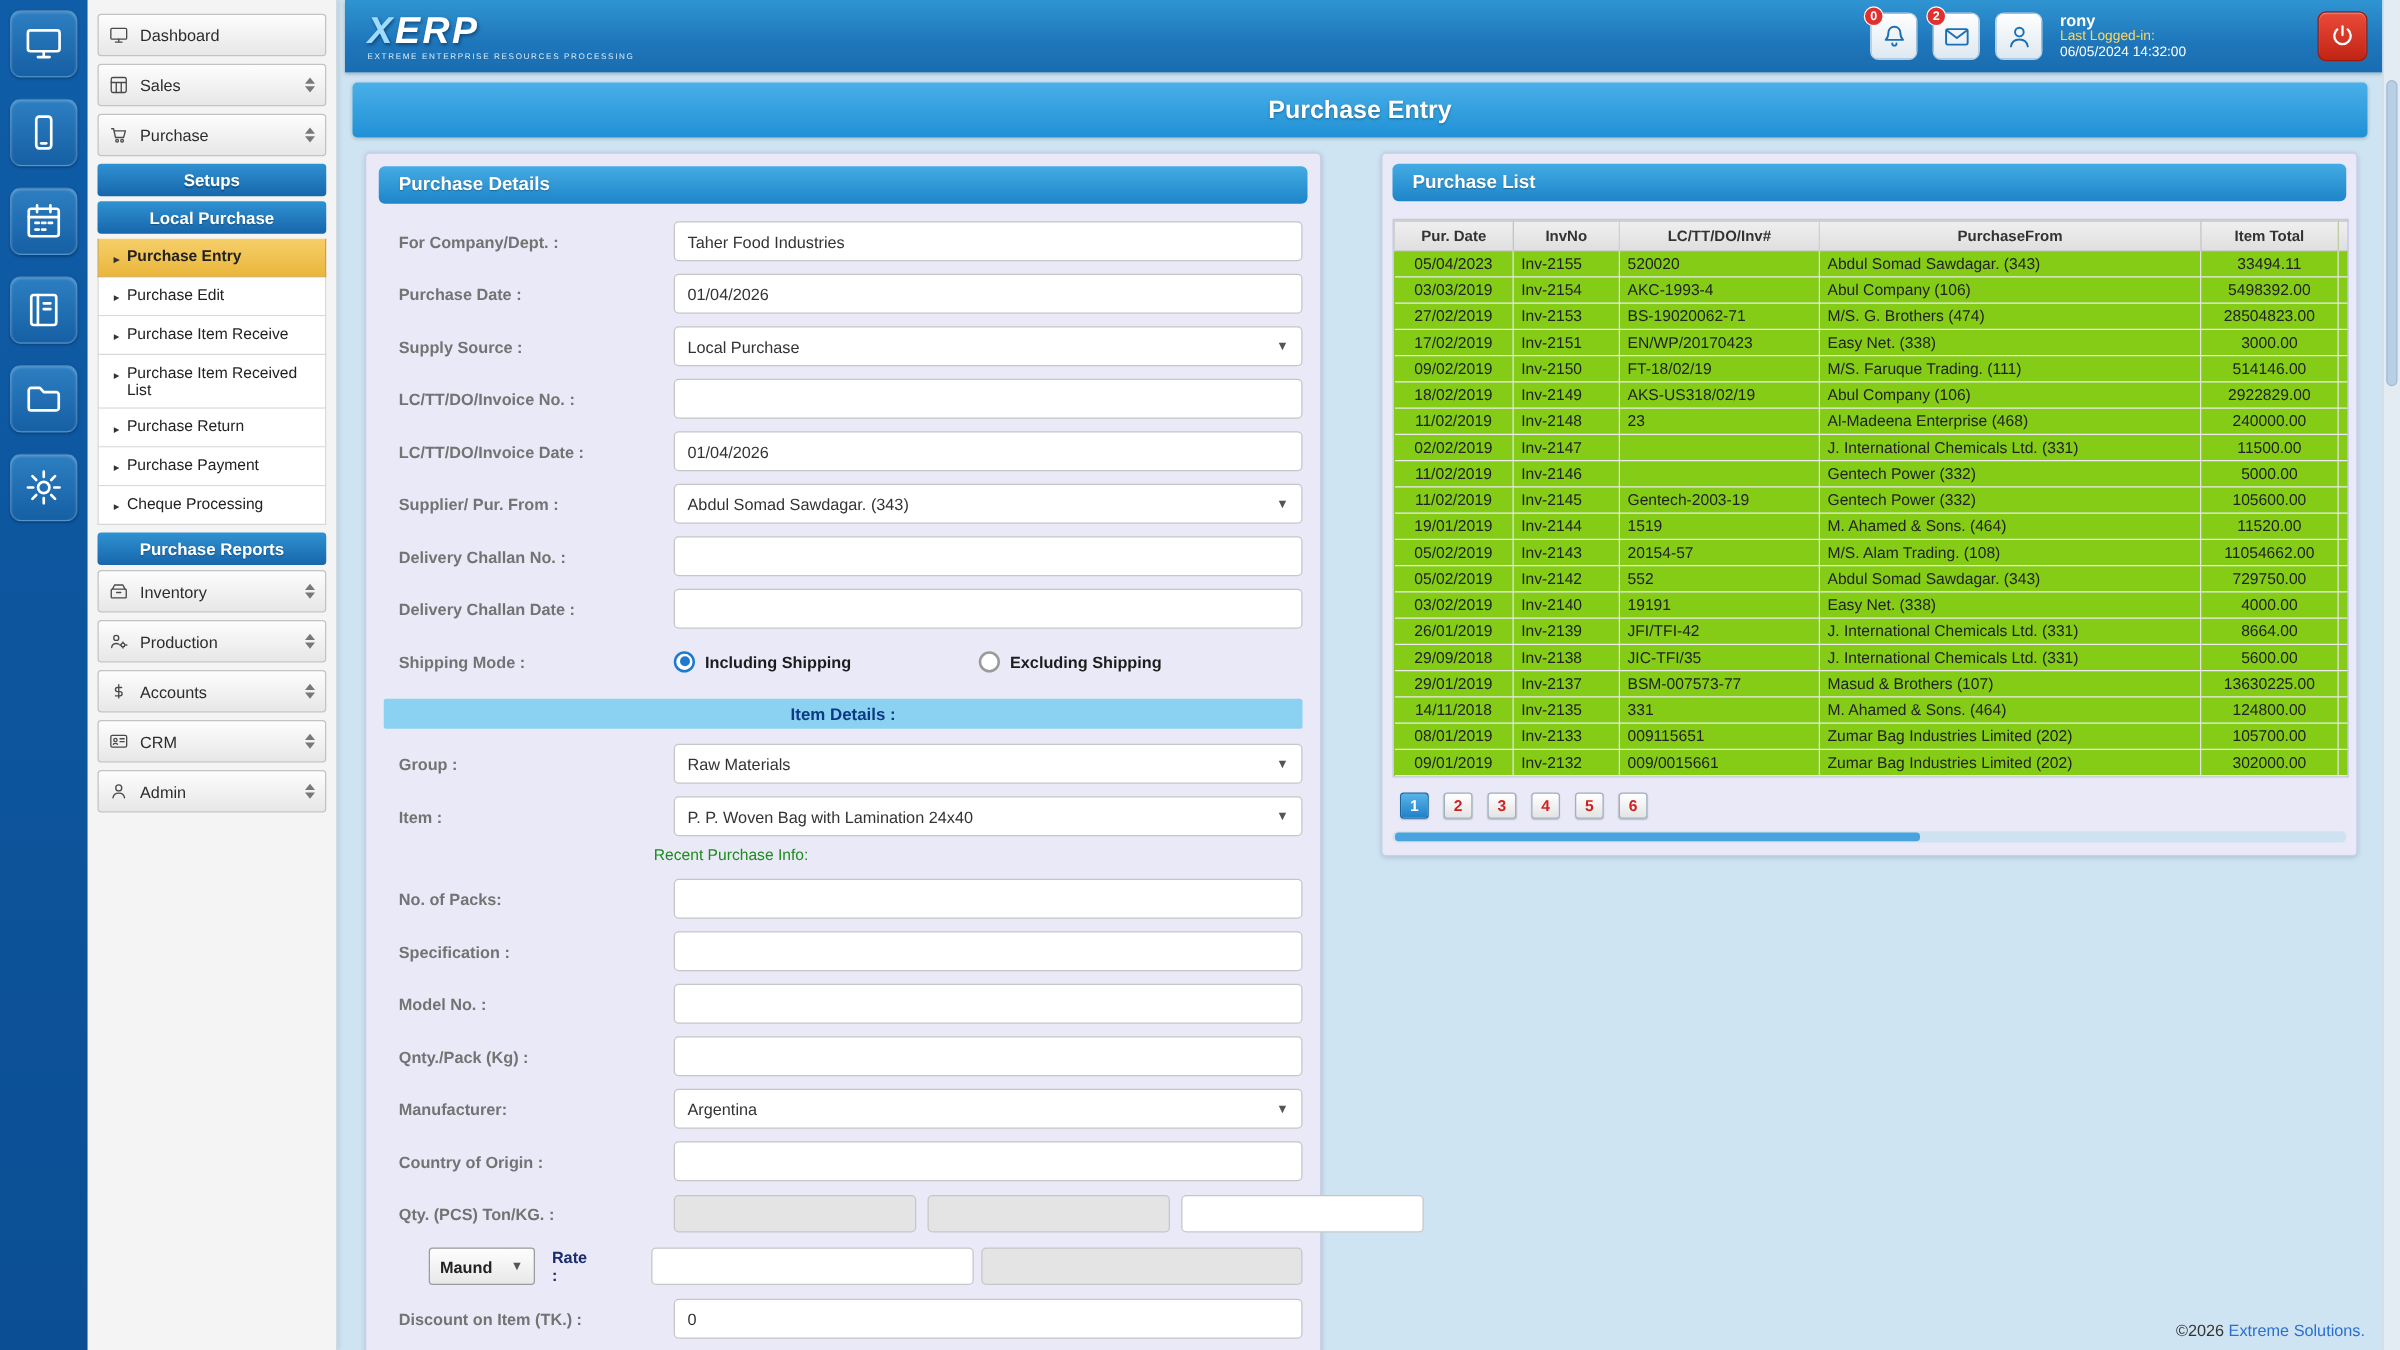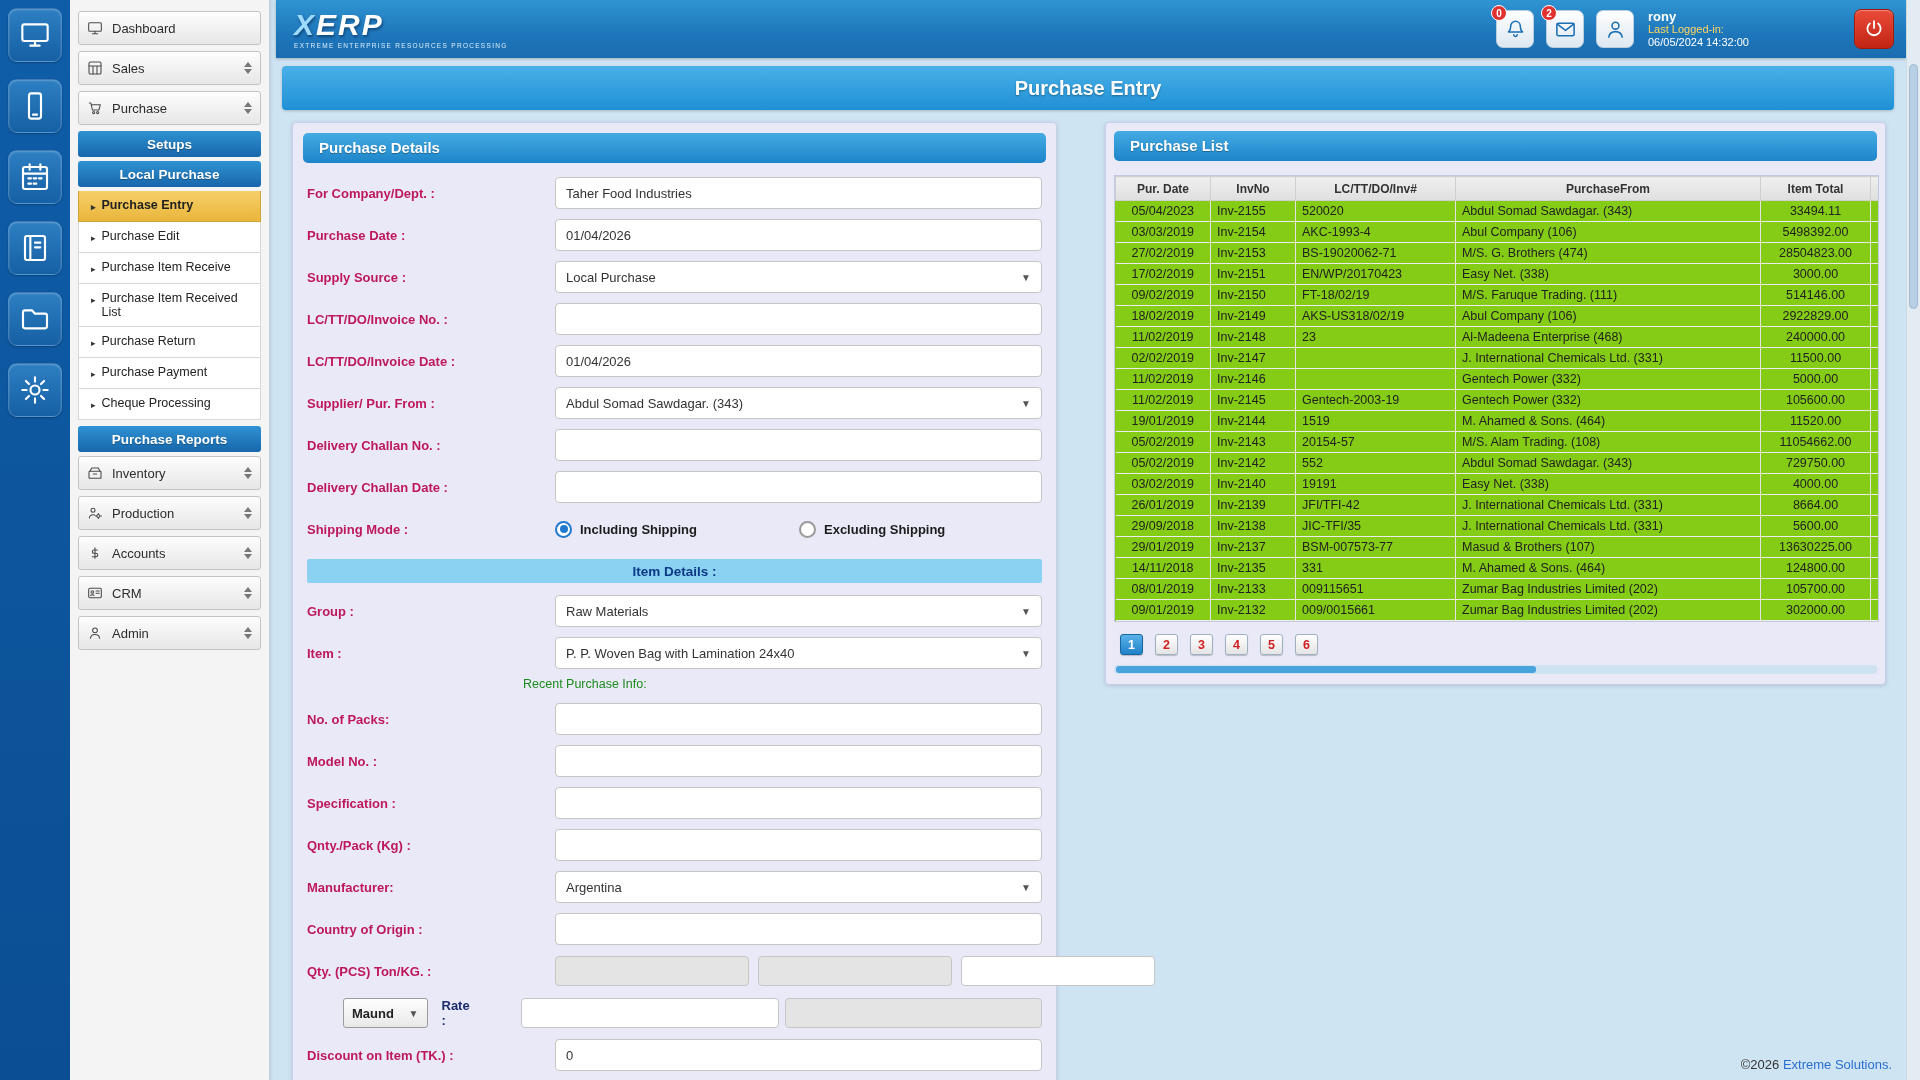--- a/index.html
+++ b/index.html
@@ -73,21 +73,21 @@
 
   .panels { display:flex; gap:48px; padding:12px 0 0 16px; align-items:flex-start; }
   .panel { background:#e9e9f8; border:1px solid #c9cfe8; border-radius:4px; box-shadow:0 1px 4px rgba(0,0,60,.15); }
   .panel-hdr { height:30px; background:linear-gradient(180deg,#44abe3,#1d85c9); border-radius:5px; color:#fff;
     font-weight:bold; font-size:15px; line-height:30px; padding-left:16px; text-shadow:0 1px 1px rgba(0,0,0,.3); }
 
   
   .details { width:765px; padding:10px 10px 60px 10px; }
   .form { margin-top:14px; padding:0 4px; }
   .frow { display:flex; align-items:center; margin-bottom:10px; min-height:32px; }
-  .flabel { width:248px; flex:none; font-size:13px; font-weight:bold; color:#be185d; }
+  .flabel { width:220px; flex:none; font-size:13px; font-weight:bold; color:#737373;margin-left:12px; }
   .finput { width:533px; height:32px; border:1px solid #c6c6c6; border-radius:4px; padding:0 10px; font-size:13px;
     color:#333; background:#fff; font-family:inherit; }
   .fselect { width:533px; height:32px; background:#fff; border:1px solid #c6c6c6; border-radius:4px;
     display:flex; align-items:center; justify-content:space-between; padding:0 10px; font-size:13px; color:#333; cursor:pointer; }
   .chev { color:#555; font-size:10px; }
   .rgroup { display:flex; align-items:center; }
   .radio { width:17px; height:17px; border:2px solid #9a9a9a; border-radius:50%; background:#fff; margin-right:8px;
     position:relative; cursor:pointer; flex:none; }
   .radio.checked { border-color:#1f79cf; }
   .radio.checked::after { content:""; position:absolute; left:2.5px; top:2.5px; right:2.5px; bottom:2.5px;
@@ -429,25 +429,25 @@
               <span class="chev">▼</span>
             </div>
           </div>
           <div class="recent">Recent Purchase Info:</div>
 
           <div class="frow">
             <label class="flabel">No. of Packs:</label>
             <input class="finput" value="" style="">
           </div>
           <div class="frow">
+            <label class="flabel">Specification :</label>
+            <input class="finput" value="" style="">
+          </div>
+          <div class="frow">
             <label class="flabel">Model No. :</label>
-            <input class="finput" value="" style="">
-          </div>
-          <div class="frow">
-            <label class="flabel">Specification :</label>
             <input class="finput" value="" style="">
           </div>
           <div class="frow">
             <label class="flabel">Qnty./Pack (Kg) :</label>
             <input class="finput" value="" style="">
           </div>
           <div class="frow">
             <label class="flabel">Manufacturer:</label>
             <div class="fselect">
               <span>Argentina</span>

